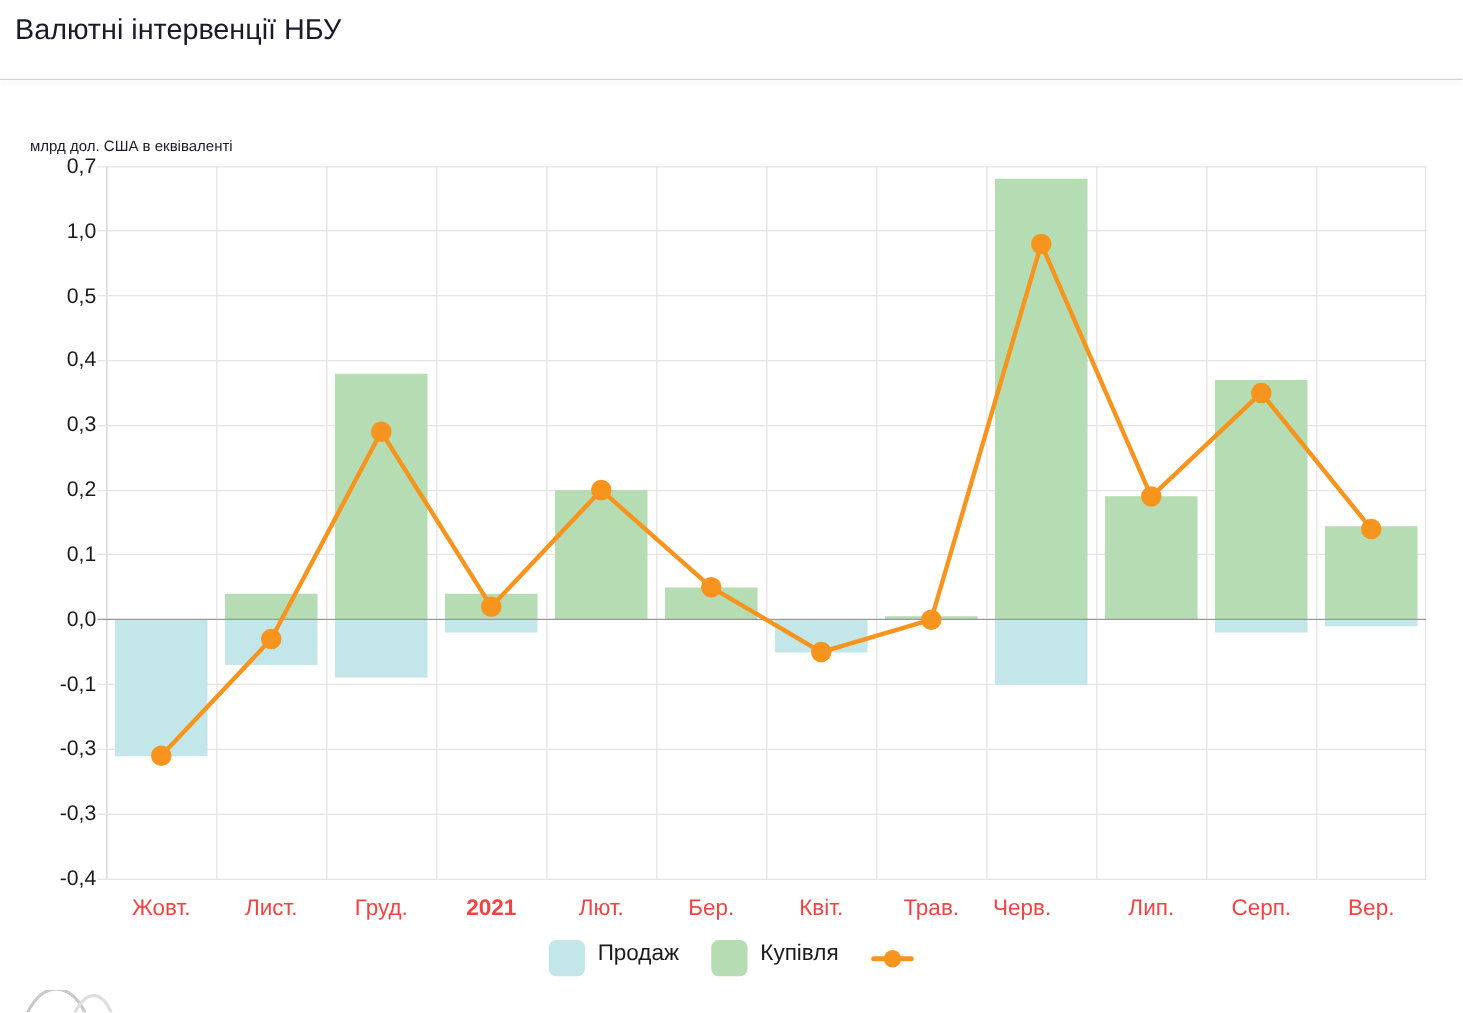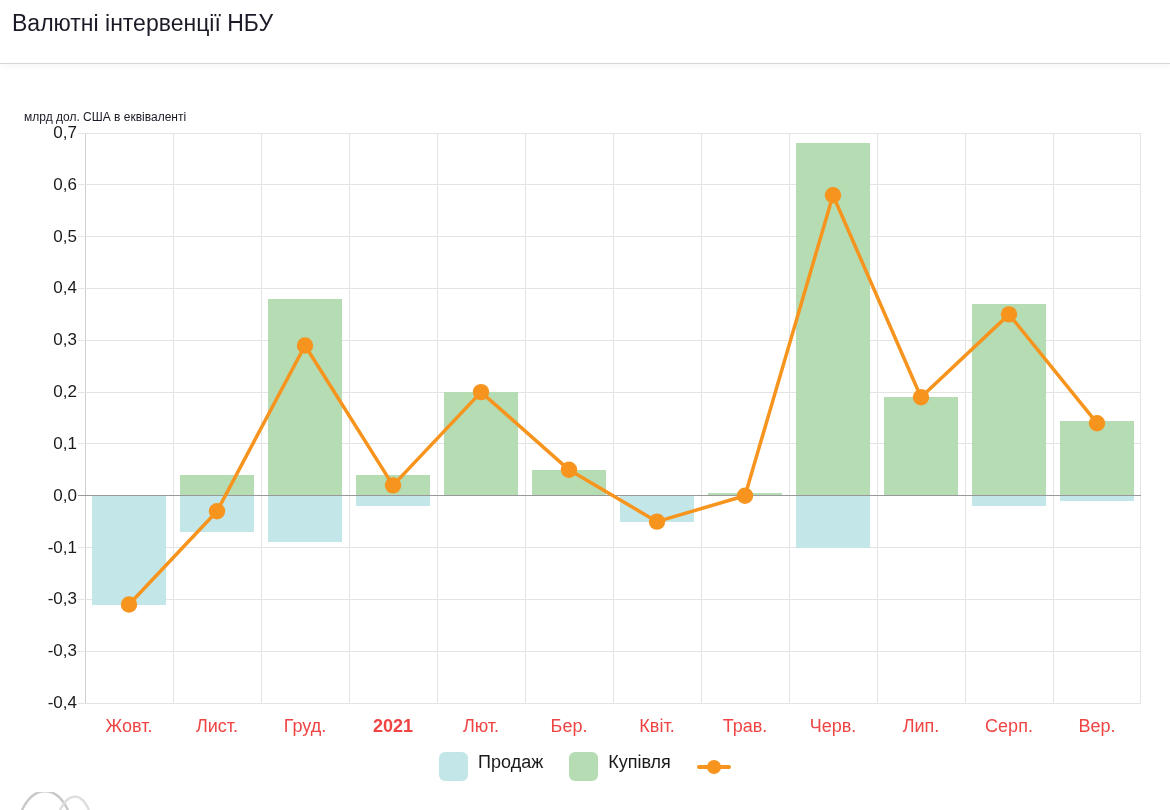--- a/index.html
+++ b/index.html
@@ -43,21 +43,21 @@
 
 <div class="header">
   <h1 class="page-title">Валютні інтервенції НБУ</h1>
 </div>
 <div class="divider"></div>
 
 <div class="subtitle">млрд дол. США в еквіваленті</div>
 
 <div id="ylabels">
     <div class="ylab" style="top: -10px;">0,7</div>
-    <div class="ylab" style="top: 41.8182px;">0,6</div>
+    <div class="ylab" style="top: 41.8182px;">1,0</div>
     <div class="ylab" style="top: 93.6364px; text-align: right;">0,5</div>
     <div class="ylab" style="top: 145.455px;">0,4</div>
     <div class="ylab" style="top: 197.273px;">0,3</div>
     <div class="ylab" style="top: 249.091px;">0,2</div>
     <div class="ylab" style="top: 300.909px;">0,1</div>
     <div class="ylab" style="top: 352.727px;">0,0</div>
     <div class="ylab" style="top: 404.545px;">-0,1</div>
     <div class="ylab" style="top: 456.364px;">-0,3</div>
     <div class="ylab" style="top: 508.182px;">-0,3</div>
     <div class="ylab" style="top: 560px;">-0,4</div>
@@ -124,21 +124,21 @@
   </div>
 <div id="xlabels">
     <div class="xlab" style="left: 0px; width: 88px;">Жовт.</div>
     <div class="xlab" style="left: 88px; width: 88px;">Лист.</div>
     <div class="xlab" style="left: 176px; width: 88px;">Груд.</div>
     <div class="xlab bold" style="left: 264px; width: 88px;">2021</div>
     <div class="xlab" style="left: 352px; width: 88px;">Лют.</div>
     <div class="xlab" style="left: 440px; width: 88px;">Бер.</div>
     <div class="xlab" style="left: 528px; width: 88px;">Квіт.</div>
     <div class="xlab" style="left: 616px; width: 88px;">Трав.</div>
-    <div class="xlab" style="left: 704px; width: 88px;">Черв.</div>
+    <div class="xlab" style="left: 668px; width: 88px; text-align: right;">Черв.</div>
     <div class="xlab" style="left: 792px; width: 88px;">Лип.</div>
     <div class="xlab" style="left: 880px; width: 88px;">Серп.</div>
     <div class="xlab" style="left: 968px; width: 88px;">Вер.</div>
   </div>
 
 <div class="legend">
   <div class="legend-item">
     <span class="swatch" id="sw-prodazh" style="background: rgb(195, 231, 233);"></span>
     <span class="legend-label">Продаж</span>
   </div>

